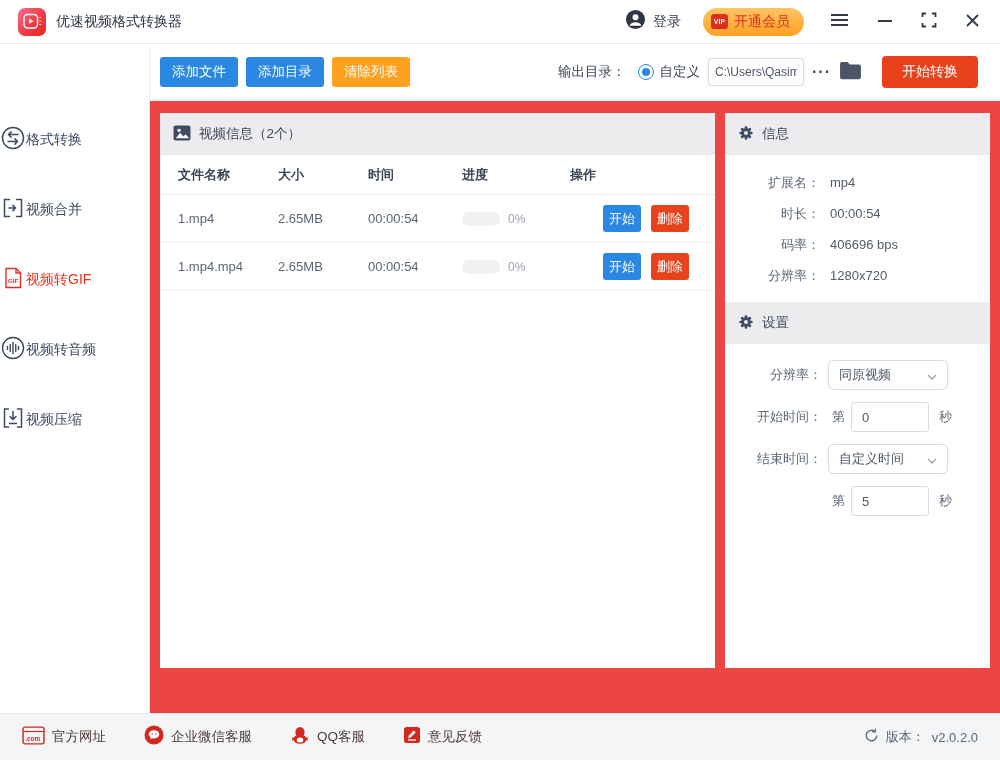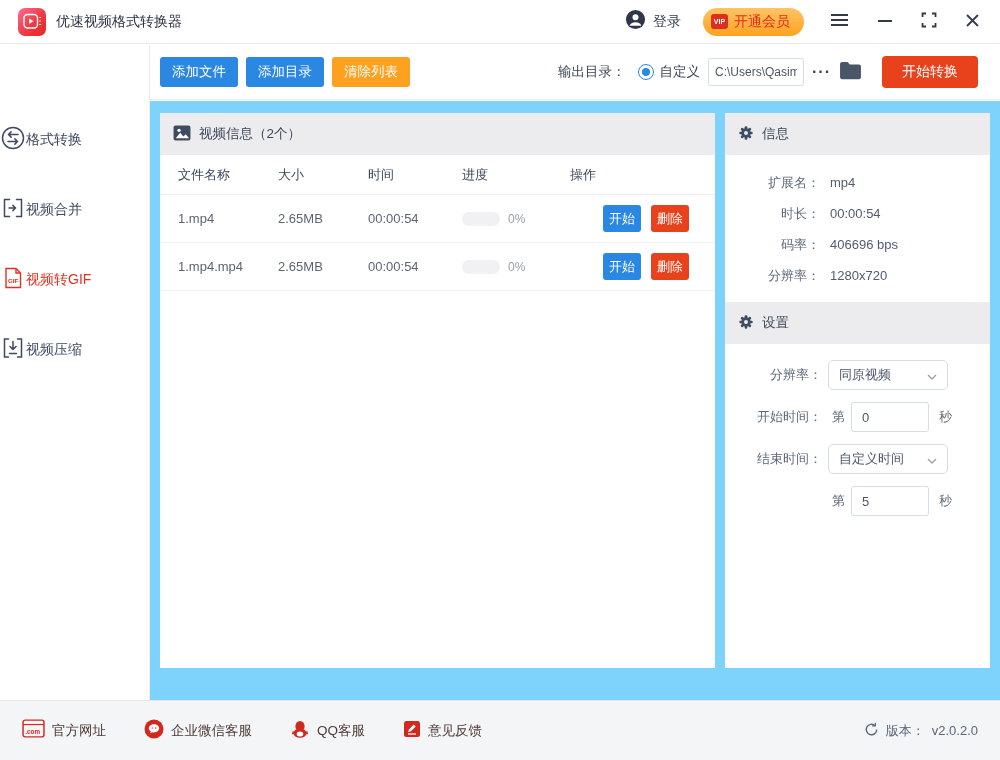--- a/index.html
+++ b/index.html
@@ -44,29 +44,29 @@
 
   
   .sidebar { position:absolute; top:45px; left:0; width:150px; bottom:47px; background:#fff;
     border-right:1px solid #ecedf1; padding-top:58px; }
   .side-item { height:70px; display:flex; flex-direction:row; align-items:center; cursor:pointer; }
   .side-item .s-icon { height:28px; display:flex; align-items:center; justify-content:center; }
   .side-item .s-label { margin-top:4px; font-size:14px; color:#3e4a63; }
   .side-item.active .s-label { color:#e6301f; }
 
   
-  .main { position:absolute; top:101px; left:150px; right:0; bottom:47px; background:#7dd3fc; }
+  .main { position:absolute; top:101px; left:150px; right:0; bottom:47px; background:#ef4444; }
   .panel { position:absolute; background:#fff; }
   .file-panel { left:10px; top:12px; width:555px; bottom:45px; }
   .right-panel { left:575px; top:12px; right:10px; bottom:45px; }
   .panel-header { height:42px; background:#ececee; display:flex; align-items:center; padding-left:13px; gap:8px;
     font-size:13.5px; color:#3b4759; }
 
   .thead { height:40px; display:grid; grid-template-columns:100px 90px 94px 141px 1fr; align-items:center;
-    padding-left:18px; border-bottom:1px solid #eaedf1; font-size:13px; font-weight:normal; color:#3b4759; }
+    padding-left:18px; border-bottom:1px solid #eaedf1; font-size:13px; font-weight:bold; color:#3b4759; }
   .thead .col-action { margin-left:-33px; }
   .trow { height:48px; display:grid; grid-template-columns:100px 90px 94px 141px 1fr; align-items:center;
     padding-left:18px; border-bottom:1px solid #f0f2f5; font-size:13px; color:#5c6575; }
   .prog-cell { display:flex; align-items:center; }
   .prog-pill { width:38px; height:14px; border-radius:7px; background:#f1f1f3; }
   .prog-text { margin-left:8px; font-size:12px; color:#9aa1ad; }
   .act-cell { display:flex; align-items:center; gap:10px; }
   .row-btn { width:38px; height:27px; border:none; border-radius:3px; color:#fff; font-size:13px; cursor:pointer; }
   .row-btn.start { background:#2a87e2; }
   .row-btn.del { background:#e8421c; }
@@ -83,21 +83,21 @@
   .dropdown { margin-left:6px; width:120px; height:30px; border:1px solid #d8dce3; border-radius:5px;
     display:flex; align-items:center; padding:0 10px; color:#4b5668; cursor:pointer; background:#fff; }
   .dropdown .dd-text { flex:1; text-align:left; font-size:13px; }
   .unit { color:#5d6879; }
   .unit.pre { margin-left:10px; }
   .num-input { margin-left:6px; width:78px; height:30px; border:1px solid #d8dce3; border-radius:3px;
     padding:0 10px; font-size:13px; color:#4b5668; font-family:"Liberation Sans","DejaVu Sans",sans-serif; }
   .unit.post { margin-left:10px; }
 
   
-  .footer { position:absolute; bottom:0; left:0; right:0; height:60px; background:#f4f5f7;
+  .footer { position:absolute; bottom:0; left:0; right:0; height:47px; background:#f4f5f7;
     border-top:1px solid #e5e7ea; display:flex; align-items:center; padding:0 22px; }
   .flink { display:flex; align-items:center; gap:7px; cursor:pointer; margin-right:38px; }
   .flink .f-label { font-size:13.5px; color:#4c3a35; }
   .version-wrap { margin-left:auto; display:flex; align-items:center; gap:7px; font-size:13px; color:#5c6678; }
 </style>
 </head>
 <body>
 
 <div class="window">
 
@@ -208,20 +208,29 @@
         <svg width="26" height="26" viewBox="0 0 26 26" fill="none" stroke="#e6301f" stroke-width="1.4">
           <path d="M6 3.5h10l4.5 4.5v14.5H6z"></path>
           <path d="M16 3.5V8h4.5"></path>
           <text x="8" y="17.5" font-size="6.2" font-weight="bold" fill="#e6301f" stroke="none" font-family="Liberation Sans,sans-serif">GIF</text>
         </svg>
       </span>
       <span class="s-label">视频转GIF</span>
     </div>
     <div class="side-item">
       <span class="s-icon">
+        <svg width="26" height="26" viewBox="0 0 26 26" fill="none" stroke="#3e4a63" stroke-width="1.4" stroke-linecap="round">
+          <circle cx="13" cy="13" r="10.5"></circle>
+          <path d="M7.5 11.5v3M10.25 9.5v7M13 7.5v11M15.75 9.5v7M18.5 11.5v3"></path>
+        </svg>
+      </span>
+      <span class="s-label">视频转音频</span>
+    </div>
+    <div class="side-item">
+      <span class="s-icon">
         <svg width="26" height="26" viewBox="0 0 26 26" fill="none" stroke="#3e4a63" stroke-width="1.5" stroke-linecap="round">
           <path d="M8.5 4H4.5v18h4M17.5 4h4v18h-4"></path>
           <path d="M13 6.5v8M13 14.5l-3-3M13 14.5l3-3M9.5 18.5h7"></path>
         </svg>
       </span>
       <span class="s-label">视频压缩</span>
     </div>
   </div>
 
   <div class="main">

